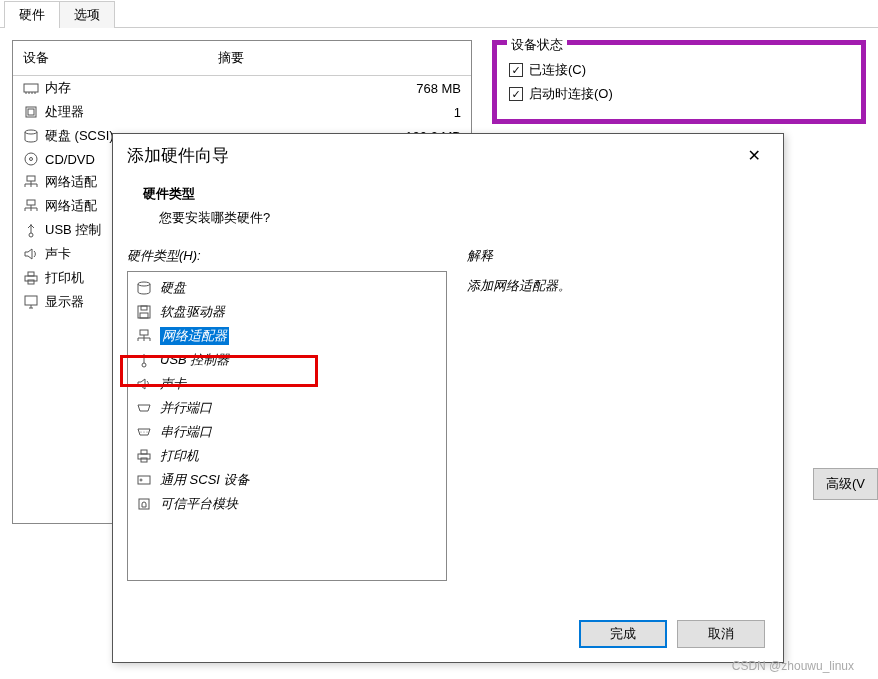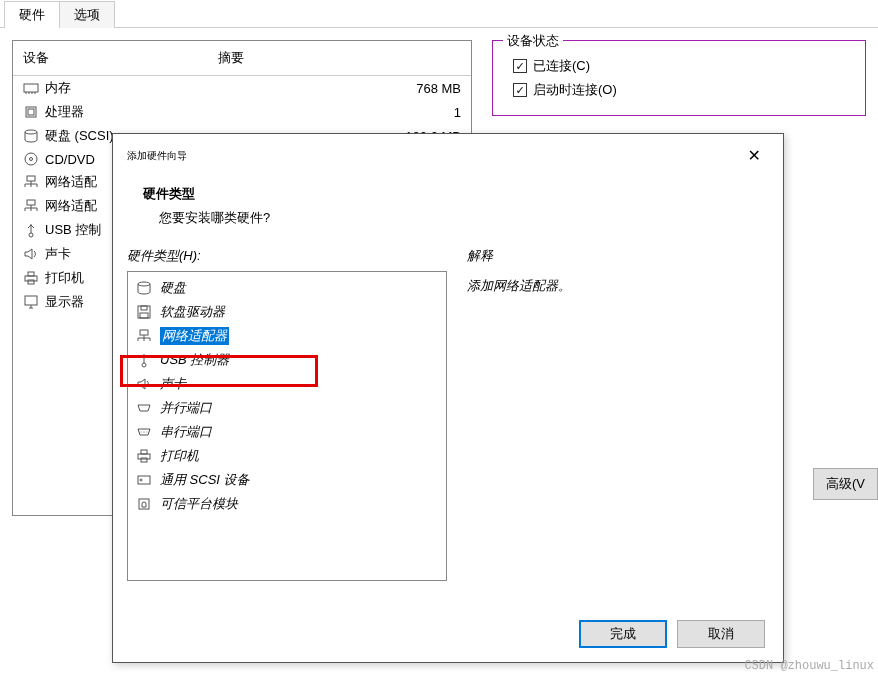--- a/index.html
+++ b/index.html
@@ -15,34 +15,34 @@
     .device-panel { width: 460px; border: 1px solid #888; }
     .panel-header { display: flex; border-bottom: 1px solid #ccc; padding: 8px 10px; font-weight: normal; }
     .col-device { width: 195px; }
     .col-summary { flex: 1; }
     .device-list { }
     .device-row { display: flex; padding: 3px 10px; align-items: center; text-align: right; }
     .device-name { width: 195px; display: flex; align-items: center; gap: 6px; }
     .device-summary { flex: 1; }
     
     .right-panel { flex: 1; }
-    .group-box { border: 1px solid #a21caf; padding: 10px 20px; position: relative; }
+    .group-box { border: 5px solid #a21caf; padding: 10px 12px; position: relative; }
     .group-title { position: absolute; top: -9px; left: 10px; background: #fff; padding: 0 4px; }
     .checkbox-row { display: flex; align-items: center; gap: 6px; margin: 6px 0; }
     .checkbox { width: 14px; height: 14px; border: 1px solid #333; display: inline-flex; align-items: center; justify-content: center; font-size: 11px; }
     
     .right-text { margin-top: 220px; margin-left: 20px; line-height: 2; }
     
     .combo { width: 70px; height: 24px; border: 1px solid #ccc; background: #e8e8e8; display: flex; align-items: center; justify-content: flex-end; padding-right: 6px; margin: 30px 0 0 20px; font-size: 10px; color: #666; }
     
     .btn-adv { position: absolute; right: 0; top: 468px; padding: 6px 12px; border: 1px solid #aaa; background: #e1e1e1; }
     
     .dialog { position: absolute; left: 112px; top: 133px; width: 672px; height: 530px; background: #fff; border: 1px solid #555; box-shadow: 2px 2px 8px rgba(0,0,0,0.2); }
     .dialog-titlebar { display: flex; justify-content: space-between; align-items: center; padding: 10px 14px 4px 14px; }
-    .dialog-title { font-size: 10px; }
+    .dialog-title { font-size: 17px; }
     .close-btn { font-size: 16px; cursor: pointer; padding: 2px 8px; }
     
     .dialog-head { padding: 14px 30px 20px 30px; }
     .dialog-head-title { font-weight: bold; margin-bottom: 6px; }
     .dialog-head-sub { margin-left: 16px; }
     
     .dialog-body { display: flex; padding: 0 14px; gap: 20px; font-style: italic; }
     .hw-col { width: 320px; }
     .hw-label { margin-bottom: 6px; }
     .hw-list { border: 1px solid #888; height: 310px; padding: 4px 0; }
@@ -51,21 +51,21 @@
     .hw-item.selected .hw-text { background: #0078d7; color: #fff; padding: 0 2px; }
     .red-box { border: 3px solid #e30000; position: absolute; left: 120px; top: 355px; width: 198px; height: 32px; pointer-events: none; z-index: 10; }
     
     .exp-col { flex: 1; }
     .exp-label { margin-bottom: 6px; }
     
     .dialog-buttons { position: absolute; bottom: 14px; right: 18px; display: flex; gap: 10px; }
     .dlg-btn { width: 88px; height: 28px; border: 1px solid #aaa; background: #e1e1e1; display: flex; align-items: center; justify-content: center; cursor: pointer; }
     .dlg-btn.primary { border: 2px solid #0078d7; }
     
-    .watermark { position: absolute; right: 4px; bottom: 6px; color: #aaa; font-size: 12px; font-family: Liberation Mono, monospace; }
+    .watermark { position: absolute; right: 24px; bottom: 6px; color: #aaa; font-size: 12px; }
     
     .ico { width: 16px; height: 16px; display: inline-flex; align-items: center; justify-content: center; flex-shrink: 0; }
     .ico svg { width: 16px; height: 16px; }
   </style>
 </head>
 <body>
 
 <div class="tabs">
   <div class="tab active">硬件</div>
   <div class="tab">选项</div>

